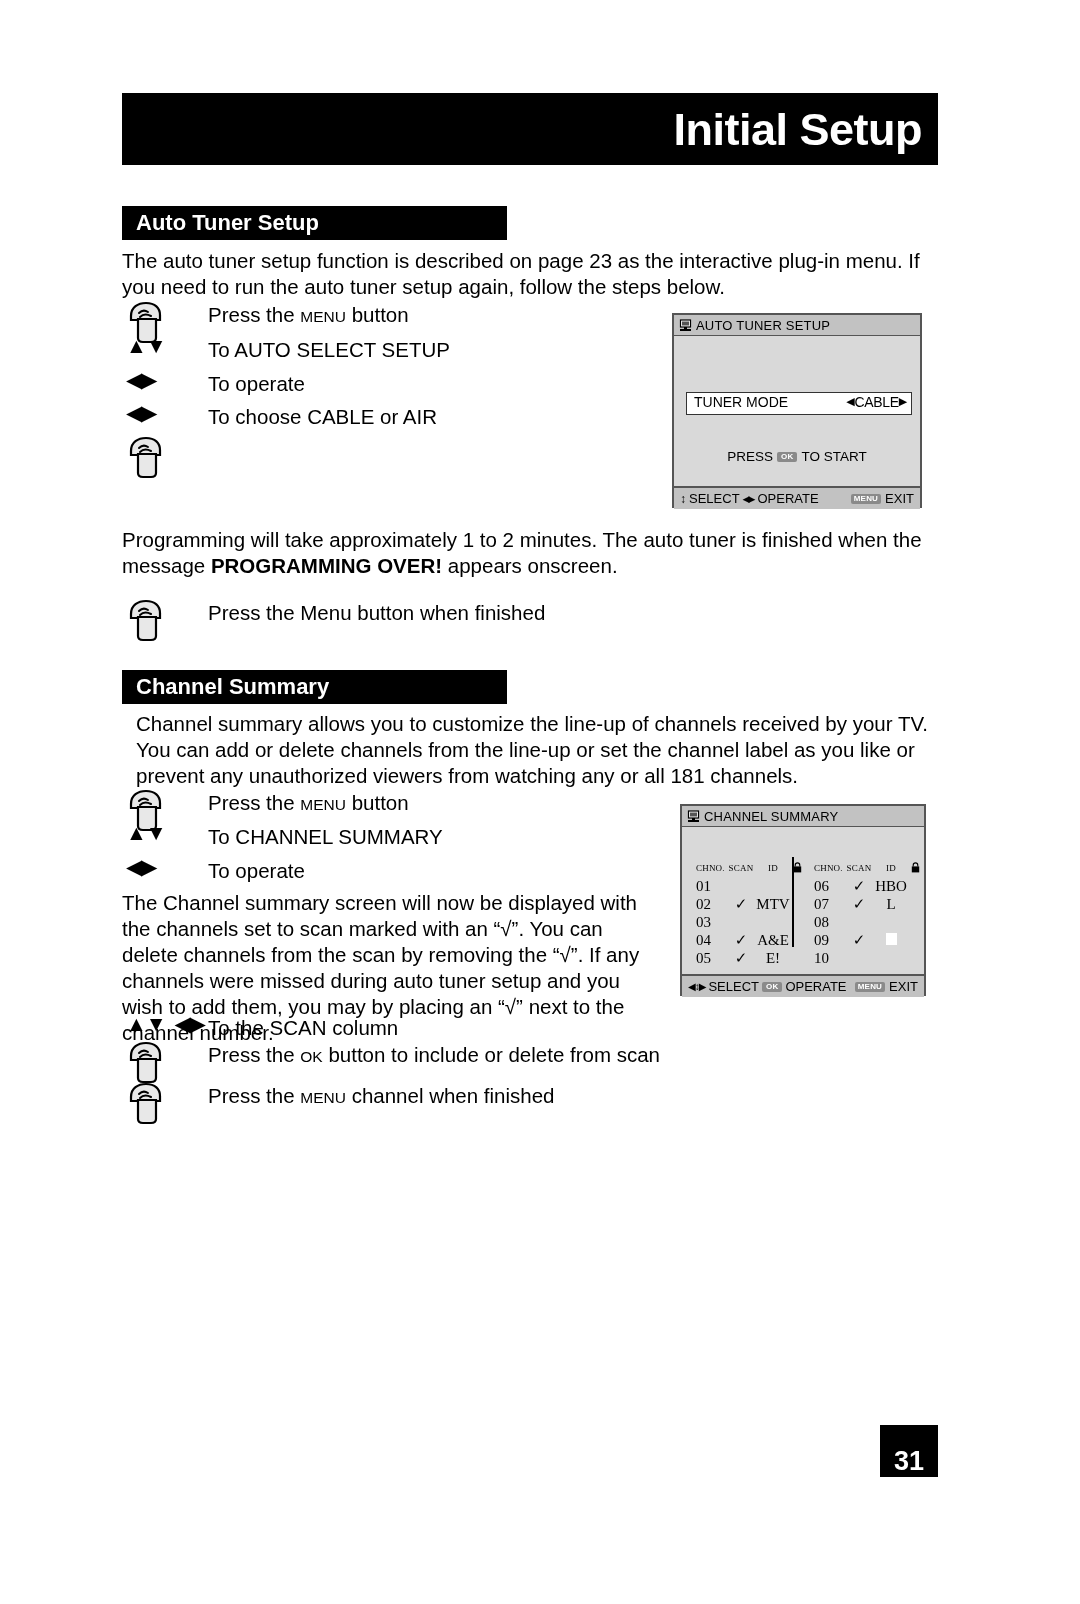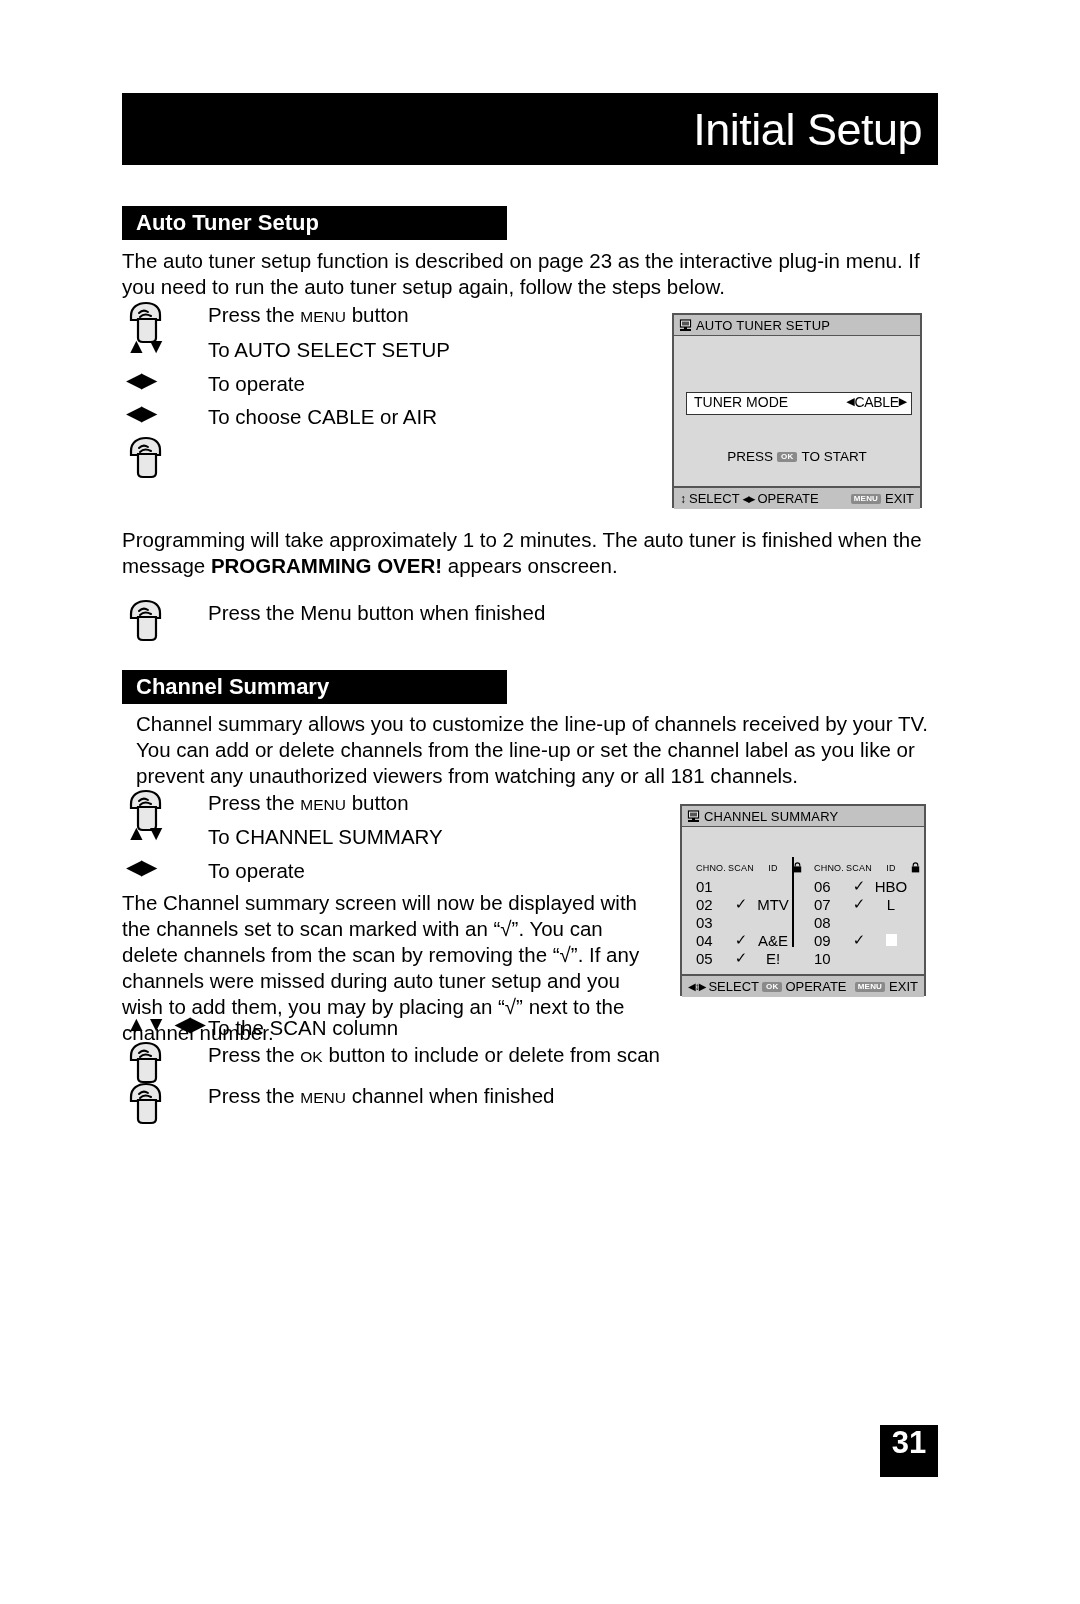--- a/index.html
+++ b/index.html
@@ -24,21 +24,21 @@
     width: 816px;
     height: 72px;
     background: #000000;
     display: flex;
     align-items: center;
     justify-content: flex-end;
   }
   .page-header .title {
     color: #ffffff;
     font-size: 45px;
-    font-weight: normal;
+    font-weight: bold;
     letter-spacing: -0.5px;
     padding-right: 16px;
     line-height: 1;
   }
 
   
   .section-bar {
     position: absolute;
     background: #000000;
     height: 34px;
@@ -238,20 +238,21 @@
     left: 110px;
     top: 30px;
     width: 2px;
     height: 90px;
     background: #000000;
   }
   .cs-head, .cs-row {
     display: flex;
     align-items: center;
     height: 18px;
+    font-family: Liberation Serif, serif;
   }
   .cs-head {
     font-size: 9px;
     letter-spacing: 0.2px;
   }
   .cs-row { font-size: 15px; }
   .c-chno { width: 30px; flex: 0 0 30px; }
   .c-scan { width: 30px; flex: 0 0 30px; text-align: center; }
   .c-id   { width: 34px; flex: 0 0 34px; text-align: center; }
   .c-lock { width: 14px; flex: 0 0 14px; text-align: center; }
@@ -266,23 +267,23 @@
   
   .page-number-box {
     position: absolute;
     left: 880px;
     top: 1425px;
     width: 58px;
     height: 52px;
     background: #000000;
     color: #ffffff;
     display: flex;
-    align-items: flex-start;
+    align-items: flex-end;
     justify-content: center;
-    font-size: 31px;
+    font-size: 27px;
     font-weight: bold;
   }
 </style>
 </head>
 <body>
 
 <div class="page-header">
   <div class="title">Initial Setup</div>
 </div>
 

